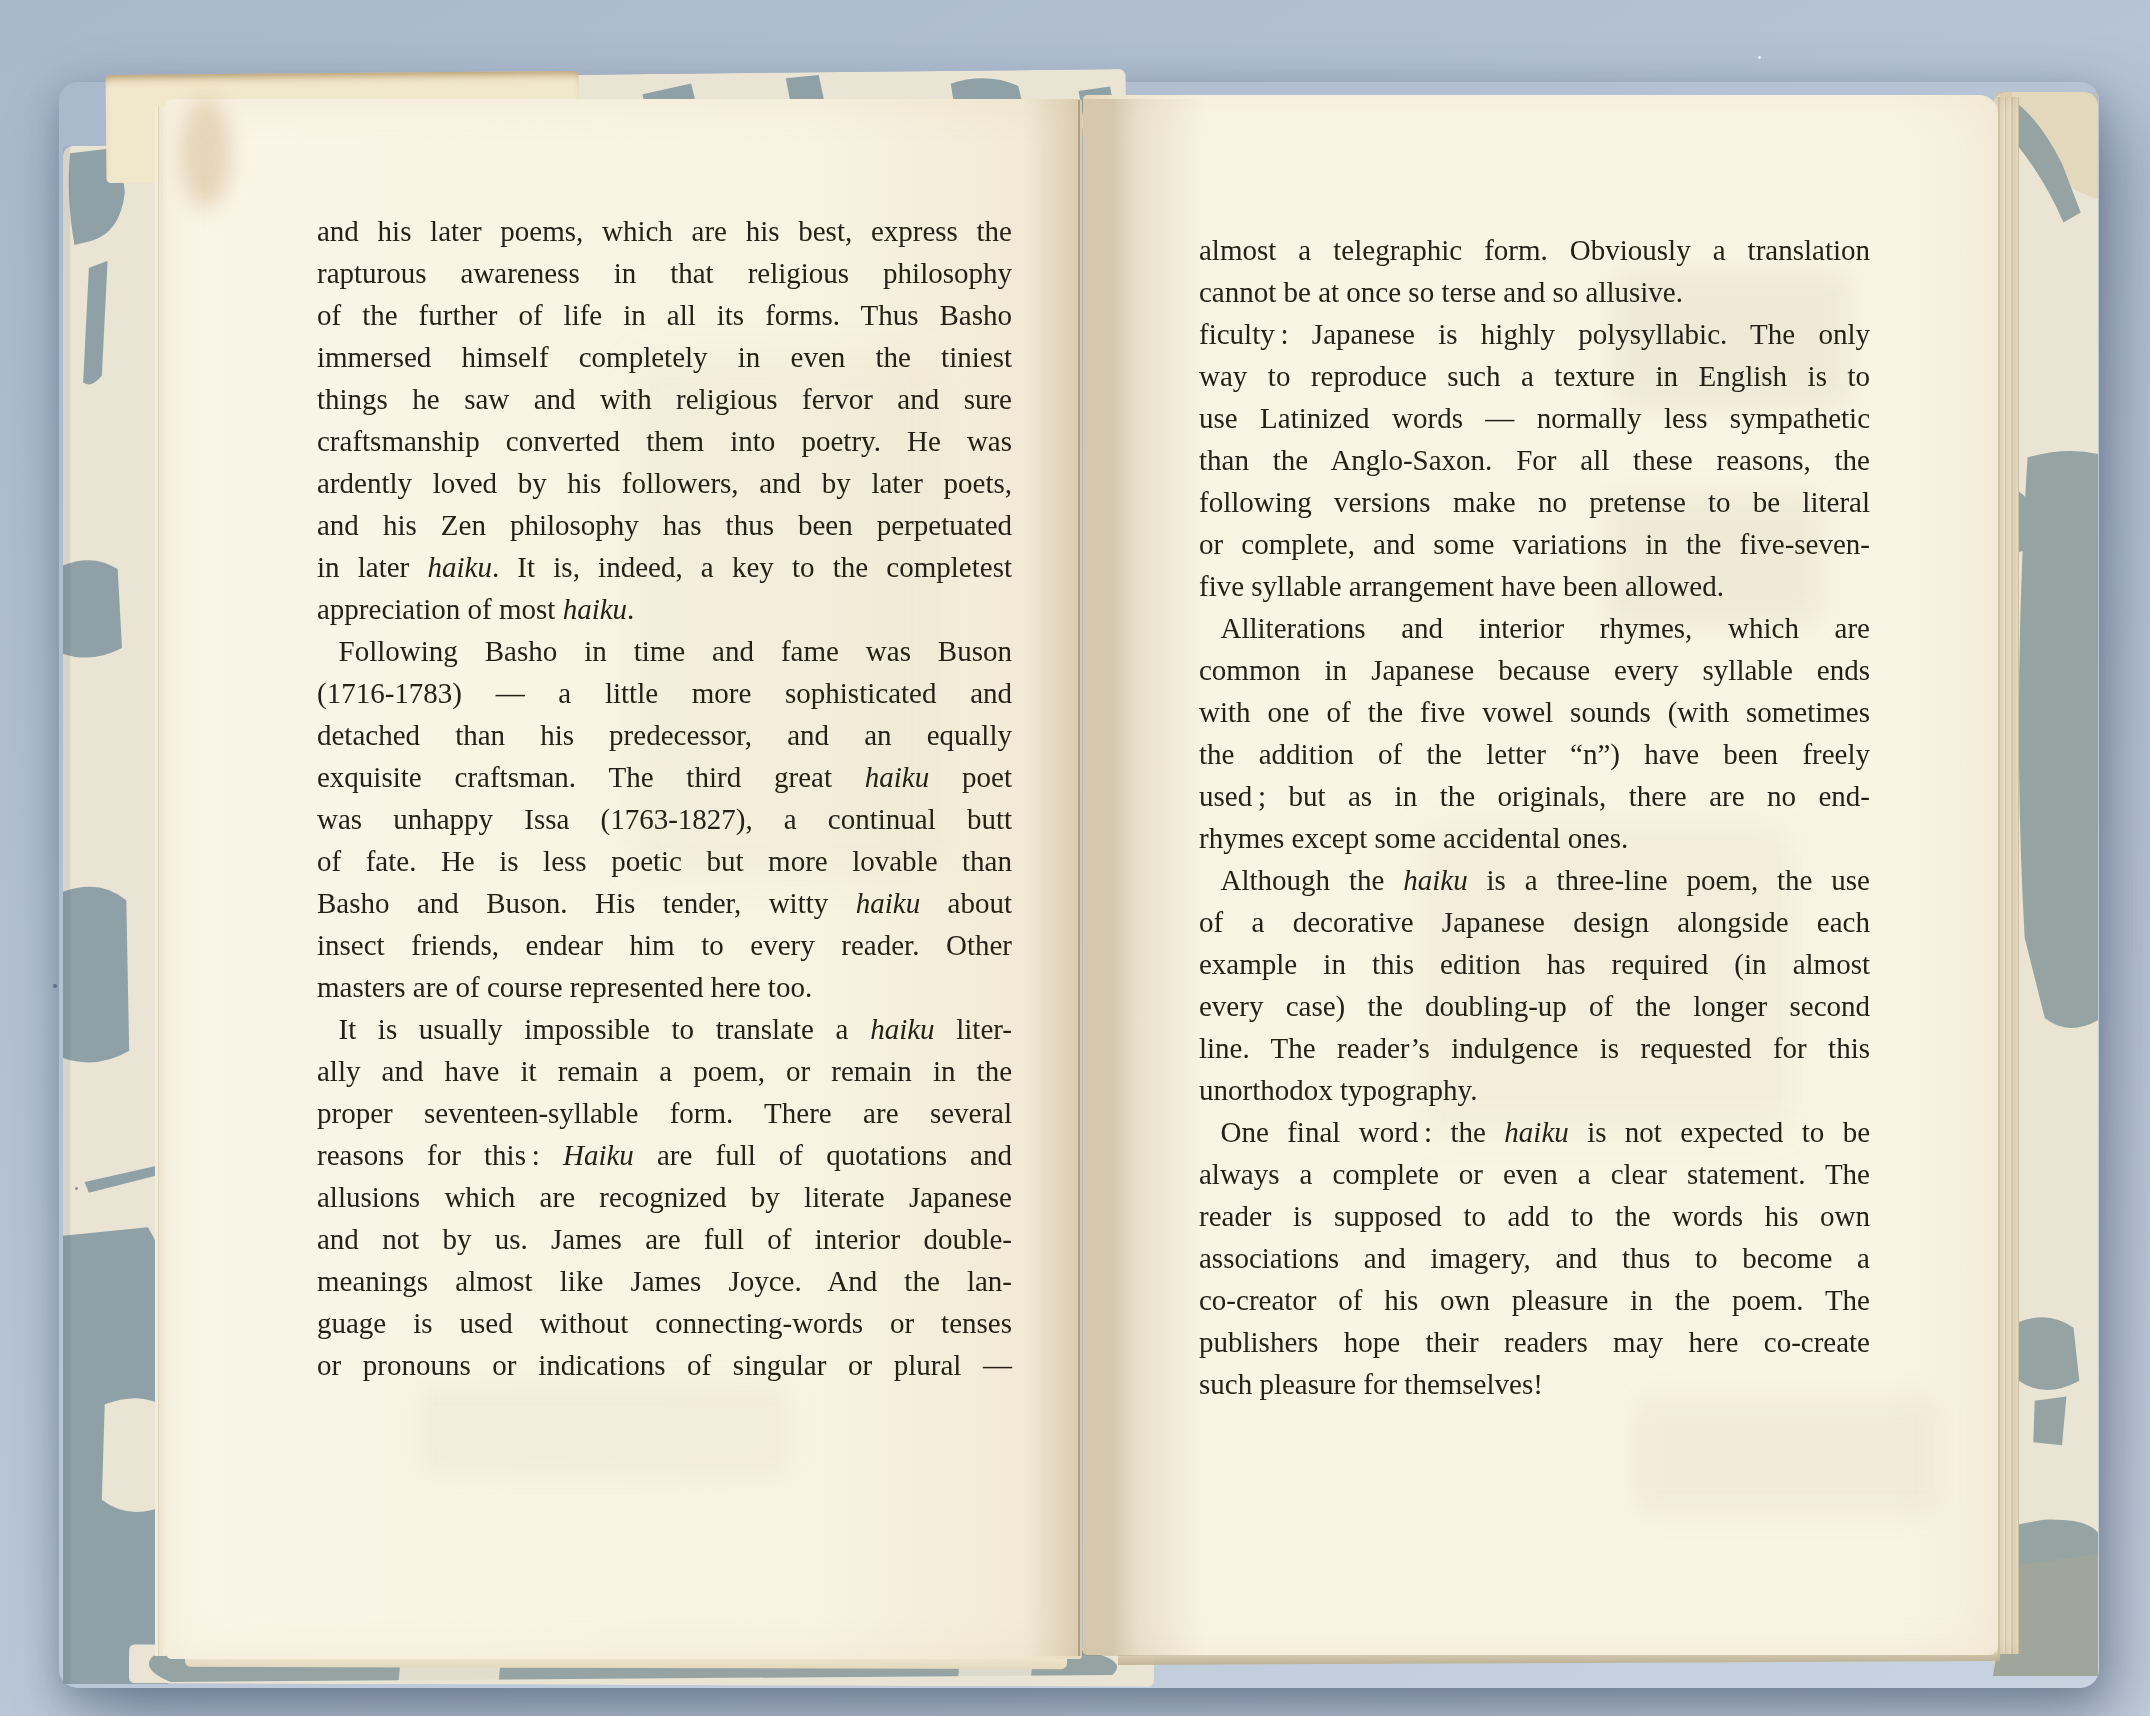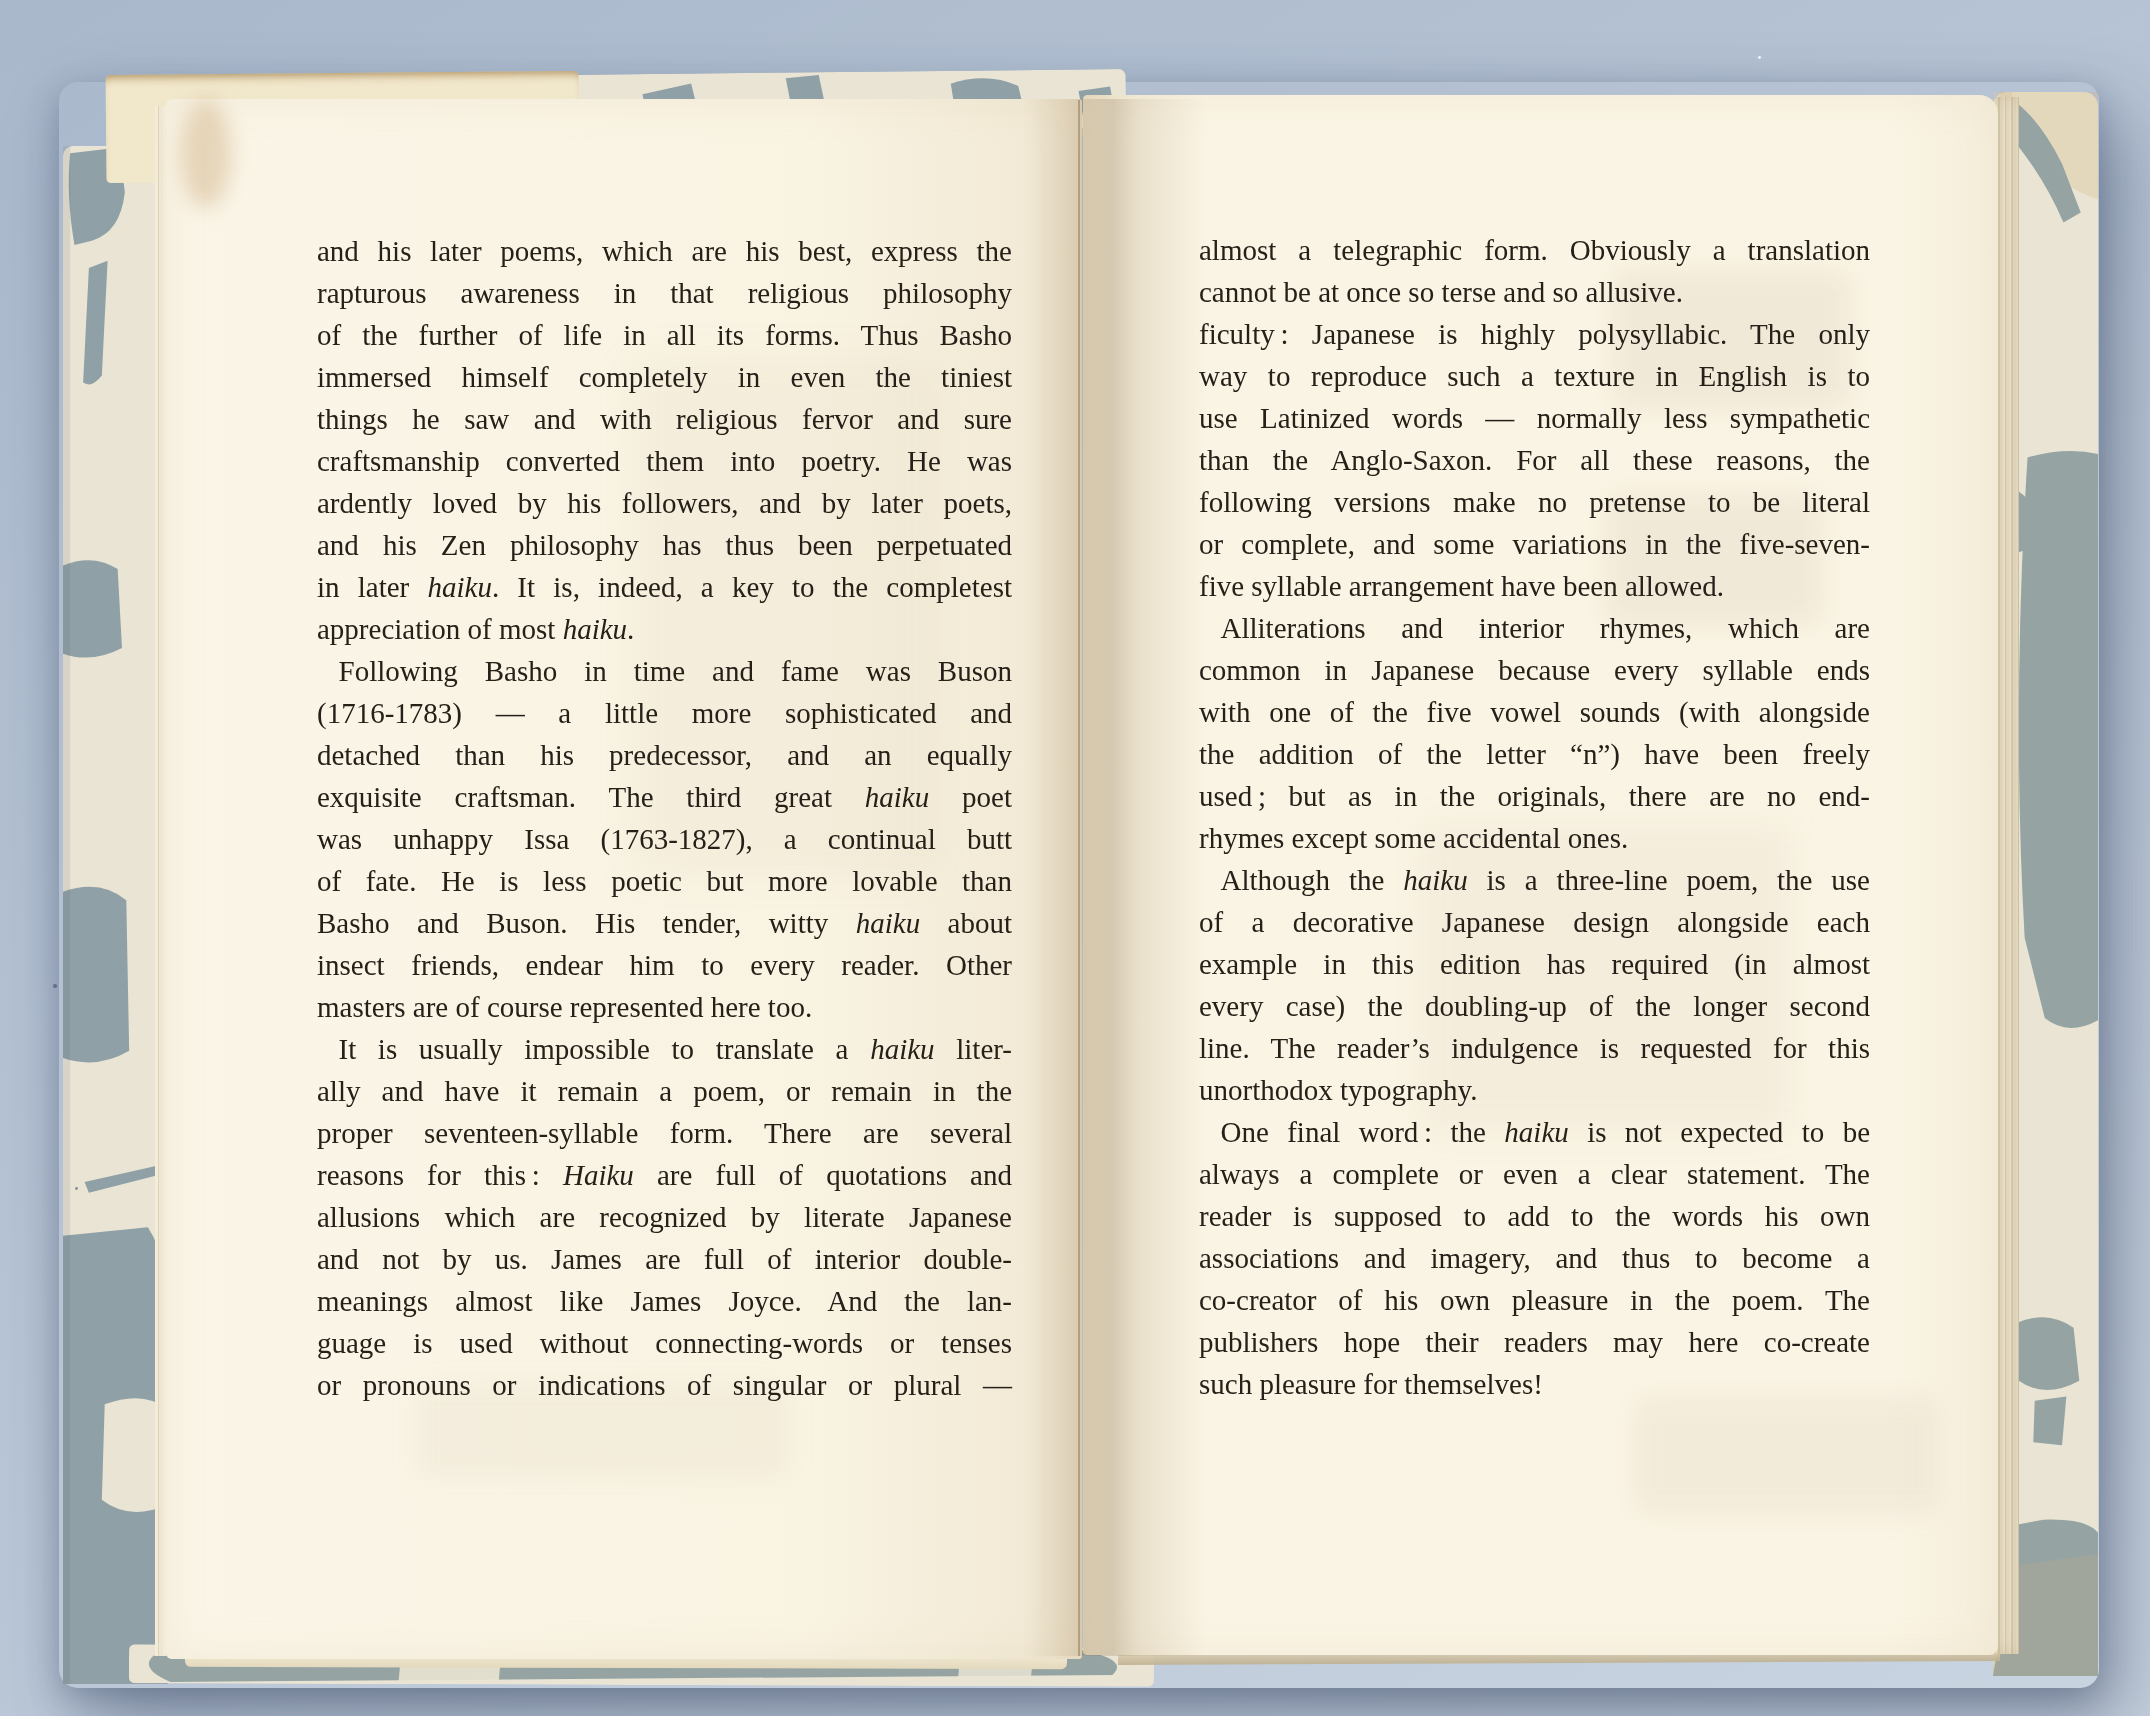--- a/index.html
+++ b/index.html
@@ -67,21 +67,21 @@
   
   .ghost{z-index:6;background:rgba(172,156,120,.12);filter:blur(13px);border-radius:13px;}
   .g1{left:1613px;top:272px;width:237px;height:136px;}
   .g2{left:1606px;top:495px;width:215px;height:129px;}
   .g3{left:1419px;top:824px;width:373px;height:308px;background:rgba(176,160,126,.07);filter:blur(17px);}
   .g4{left:1635px;top:1398px;width:301px;height:115px;background:rgba(176,160,126,.10);}
   .g5{left:631px;top:358px;width:308px;height:516px;background:rgba(180,164,130,.07);filter:blur(18.6px);}
   .g6{left:416px;top:1384px;width:373px;height:93px;background:rgba(180,164,130,.08);}
   
   .textcol{z-index:7;color:#262019;font-size:29px;line-height:42px;font-kerning:normal;}
-  .left-text{left:317px;top:230px;width:695px;}
+  .left-text{left:317px;top:210px;width:695px;}
   .right-text{left:1199px;top:229px;width:671px;}
   .line{text-align:justify;text-align-last:justify;}
   .line.last{text-align-last:left;}
   .line.indent{text-indent:21.5px;}
   .line i{font-style:italic;}
   
   .gutter-shade{
     left:1022px;top:99px;width:186px;height:1557px;z-index:8;pointer-events:none;
     background:linear-gradient(90deg,rgba(137,109,77,0) 0%,rgba(137,109,77,.12) 28%,rgba(118,93,63,.20) 49%,rgba(137,109,77,.09) 63%,rgba(137,109,77,0) 100%);
   }
@@ -204,21 +204,21 @@
       <div class="line last">cannot be at once so terse and so allusive.</div>
       <div class="line">ficulty : Japanese is highly polysyllabic. The only</div>
       <div class="line">way to reproduce such a texture in English is to</div>
       <div class="line">use Latinized words — normally less sympathetic</div>
       <div class="line">than the Anglo-Saxon. For all these reasons, the</div>
       <div class="line">following versions make no pretense to be literal</div>
       <div class="line">or complete, and some variations in the five-seven-</div>
       <div class="line last">five syllable arrangement have been allowed.</div>
       <div class="line indent">Alliterations and interior rhymes, which are</div>
       <div class="line">common in Japanese because every syllable ends</div>
-      <div class="line">with one of the five vowel sounds (with alongside</div>
+      <div class="line">with one of the five vowel sounds (with sometimes</div>
       <div class="line">the addition of the letter “n”) have been freely</div>
       <div class="line">used ; but as in the originals, there are no end-</div>
       <div class="line last">rhymes except some accidental ones.</div>
       <div class="line indent">Although the <i>haiku</i> is a three-line poem, the use</div>
       <div class="line">of a decorative Japanese design alongside each</div>
       <div class="line">example in this edition has required (in almost</div>
       <div class="line">every case) the doubling-up of the longer second</div>
       <div class="line">line. The reader’s indulgence is requested for this</div>
       <div class="line last">unorthodox typography.</div>
       <div class="line indent">One final word : the <i>haiku</i> is not expected to be</div>

